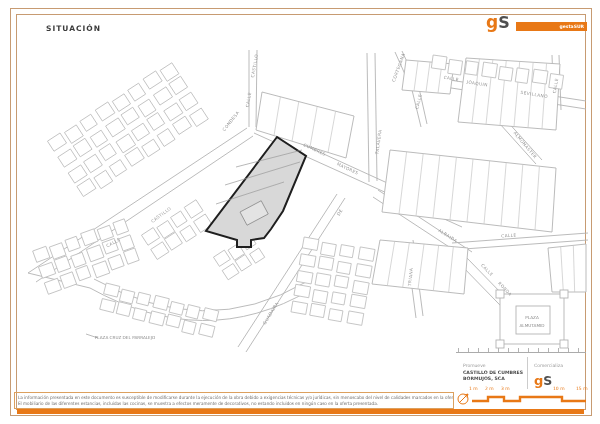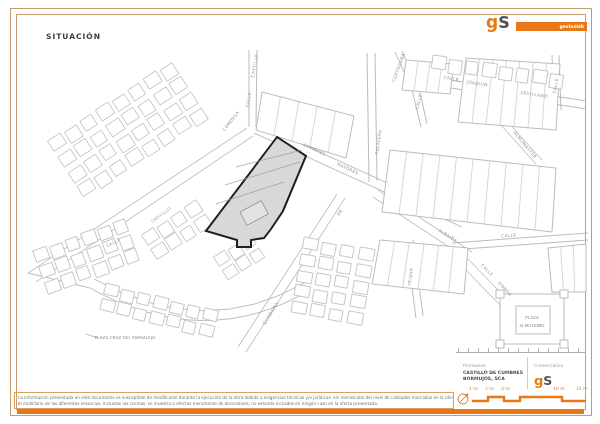--- a/index.html
+++ b/index.html
@@ -3,21 +3,21 @@
 <meta charset="utf-8">
 <style>
   html,body{margin:0;padding:0;background:#fff;}
   .sheet{position:relative;width:600px;height:424px;background:#ffffff;overflow:hidden;
          font-family:"DejaVu Sans",sans-serif;}
   .frame-outer{position:absolute;left:10px;top:8px;width:580px;height:406px;
                border:1px solid #c79b72;}
   .frame-inner{position:absolute;left:16px;top:14px;width:568px;height:394px;
                border:1px solid #c79b72;}
   .title{position:absolute;left:46px;top:24px;font-size:7.5px;font-weight:bold;
-         letter-spacing:1px;color:#3c3c3c;margin-top:8px;}
+         letter-spacing:1px;color:#3c3c3c;}
   
   .brand{position:absolute;left:486px;top:13px;width:102px;height:22px;}
   .bg{font-weight:bold;font-size:17px;color:#e87816;line-height:17px;}
   .bs{font-weight:bold;font-size:16px;color:#4f4f4f;line-height:17px;}
   .bbar{position:absolute;left:30px;top:9px;width:71px;height:9px;background:#e87816;
         color:#ffffff;font-size:4.5px;font-weight:bold;text-align:right;
         line-height:9px;padding-right:3px;box-sizing:border-box;}
   
   #map-svg{position:absolute;left:0;top:0;width:600px;height:424px;}
   .st{fill:none;stroke:#b3b3b3;stroke-width:0.9;}

